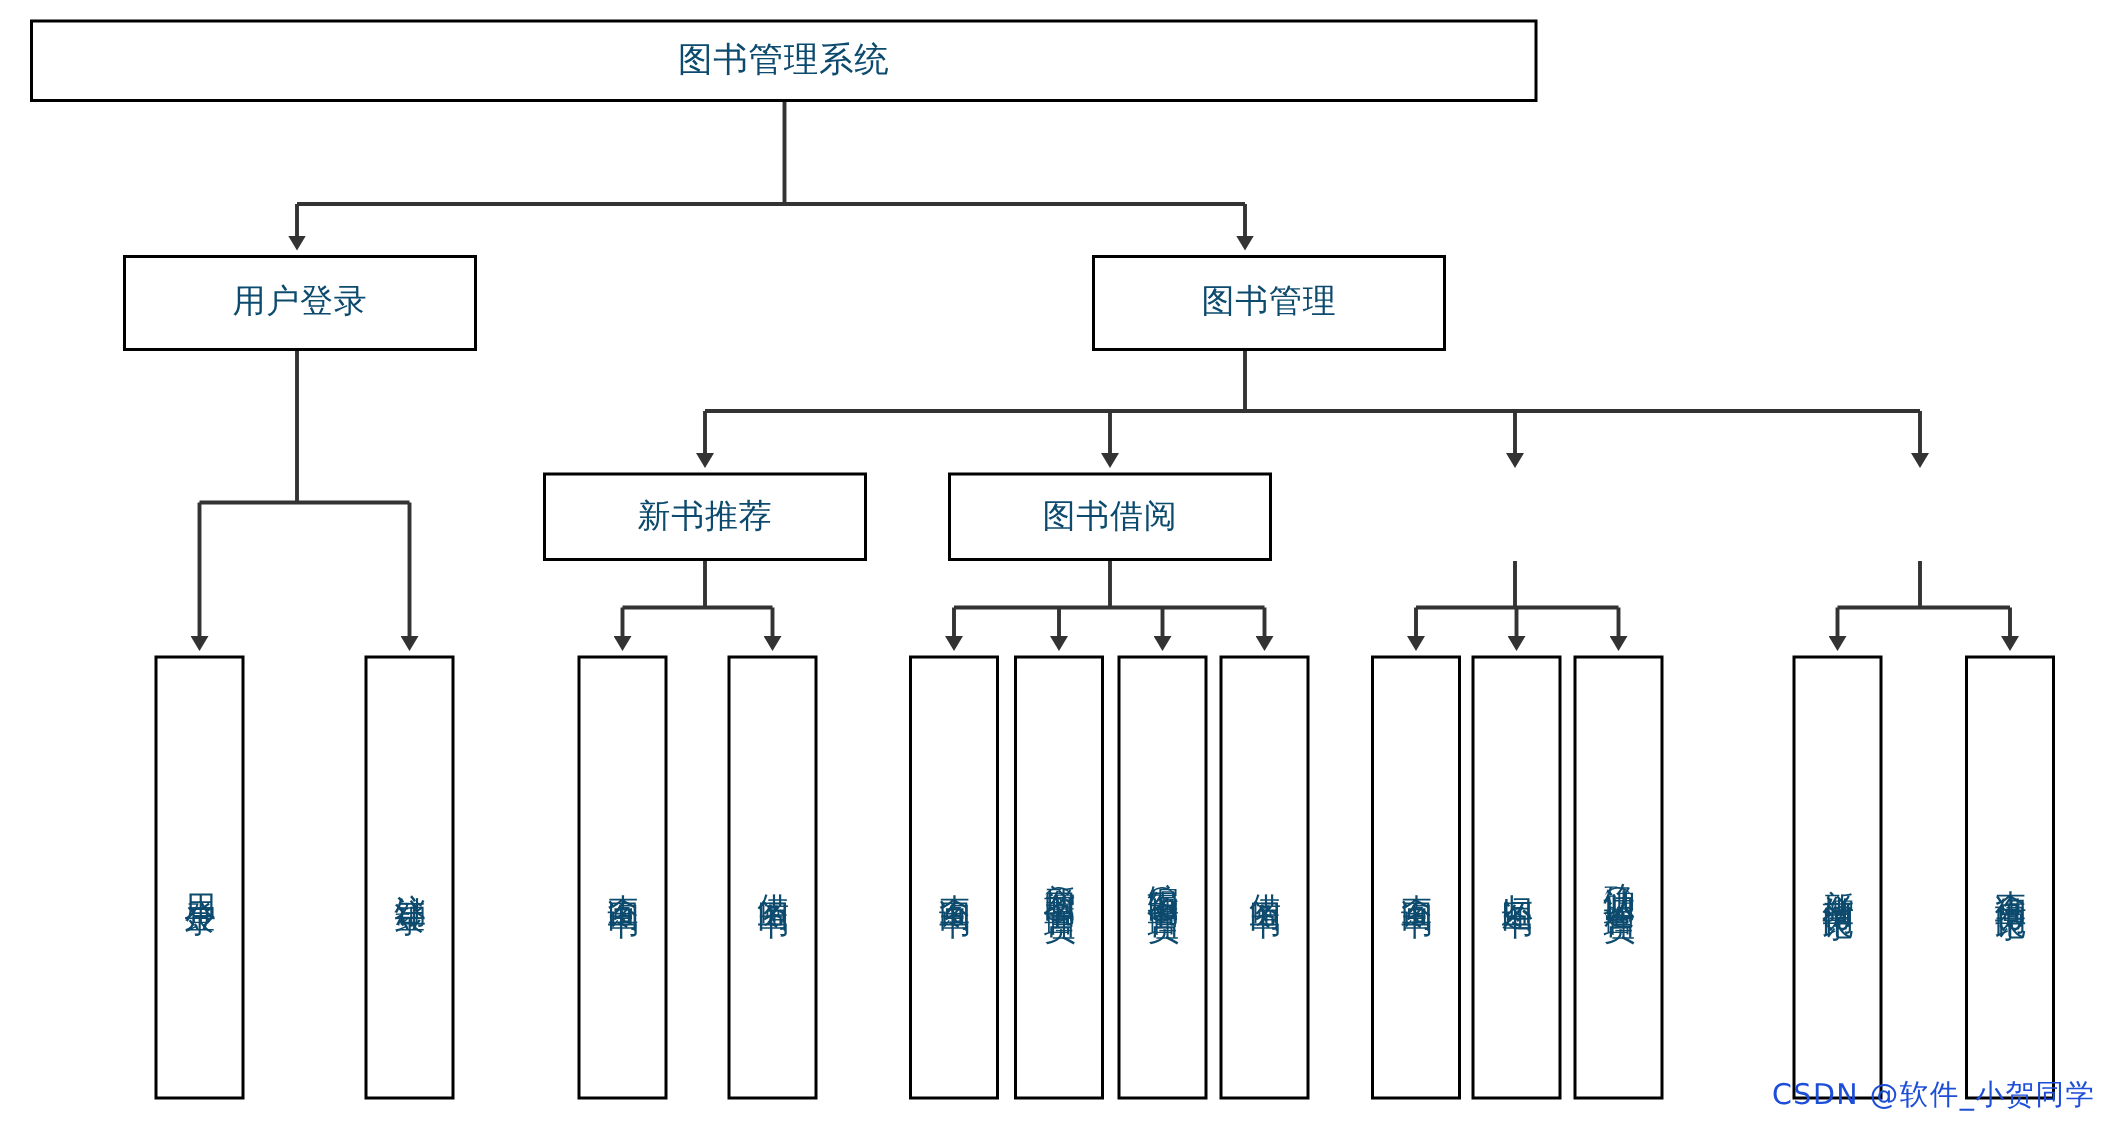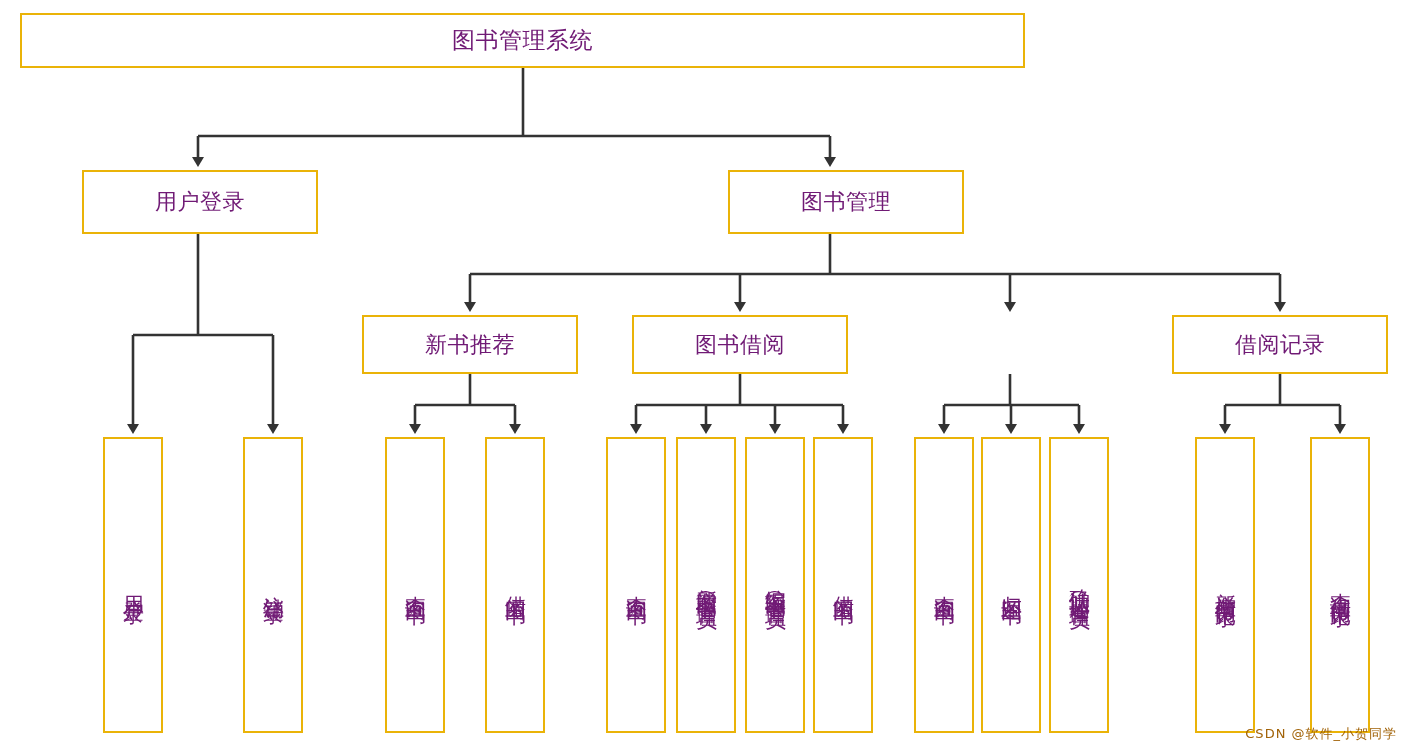--- a/index.html
+++ b/index.html
@@ -23,25 +23,25 @@
     left: 0;
     top: 0;
     width: 1405px;
     height: 747px;
     pointer-events: none;
   }
   .node {
     position: absolute;
     box-sizing: border-box;
     background: #ffffff;
-    border: 2px solid #eab308;
+    border: 2px solid #000000;
     display: flex;
     align-items: center;
     justify-content: center;
-    color: #701a75;
+    color: #0c4a6e;
     z-index: 2;
   }
   .node .label {
     text-align: center;
     line-height: 1.08;
     letter-spacing: 0.5px;
   }
   
   .node.horiz .label {
     font-size: 22px;
@@ -62,22 +62,22 @@
     font-size: 21px;
     line-height: 1.0;
     letter-spacing: 3px;
     white-space: nowrap;
     max-height: 100%;
   }
   #watermark {
     position: absolute;
     right: 8px;
     bottom: 4px;
-    font-size: 13px;
-    color: #a16207;
+    font-size: 19px;
+    color: #1d4ed8;
     letter-spacing: 1px;
     white-space: nowrap;
     z-index: 5;
   }
 </style>
 </head>
 <body>
 
 <div id="canvas">
 
@@ -141,23 +141,20 @@
   <div class="node horiz" style="left:728px; top:170px; width:236px; height:64px;">
     <span class="label">图书管理</span>
   </div>
 
   <div class="node horiz" style="left:362px; top:315px; width:216px; height:59px;">
     <span class="label">新书推荐</span>
   </div>
   <div class="node horiz" style="left:632px; top:315px; width:216px; height:59px;">
     <span class="label">图书借阅</span>
   </div>
-  <div class="node horiz" style="left:1172px; top:315px; width:216px; height:59px;">
-    <span class="label">借阅记录</span>
-  </div>
 
   <div class="node vert" style="left:103px; top:437px; width:60px; height:296px;">
     <span class="label">用户登录</span>
   </div>
   <div class="node vert" style="left:243px; top:437px; width:60px; height:296px;">
     <span class="label">注销登录</span>
   </div>
 
   <div class="node vert" style="left:385px; top:437px; width:60px; height:296px;">
     <span class="label">查询图书</span>

